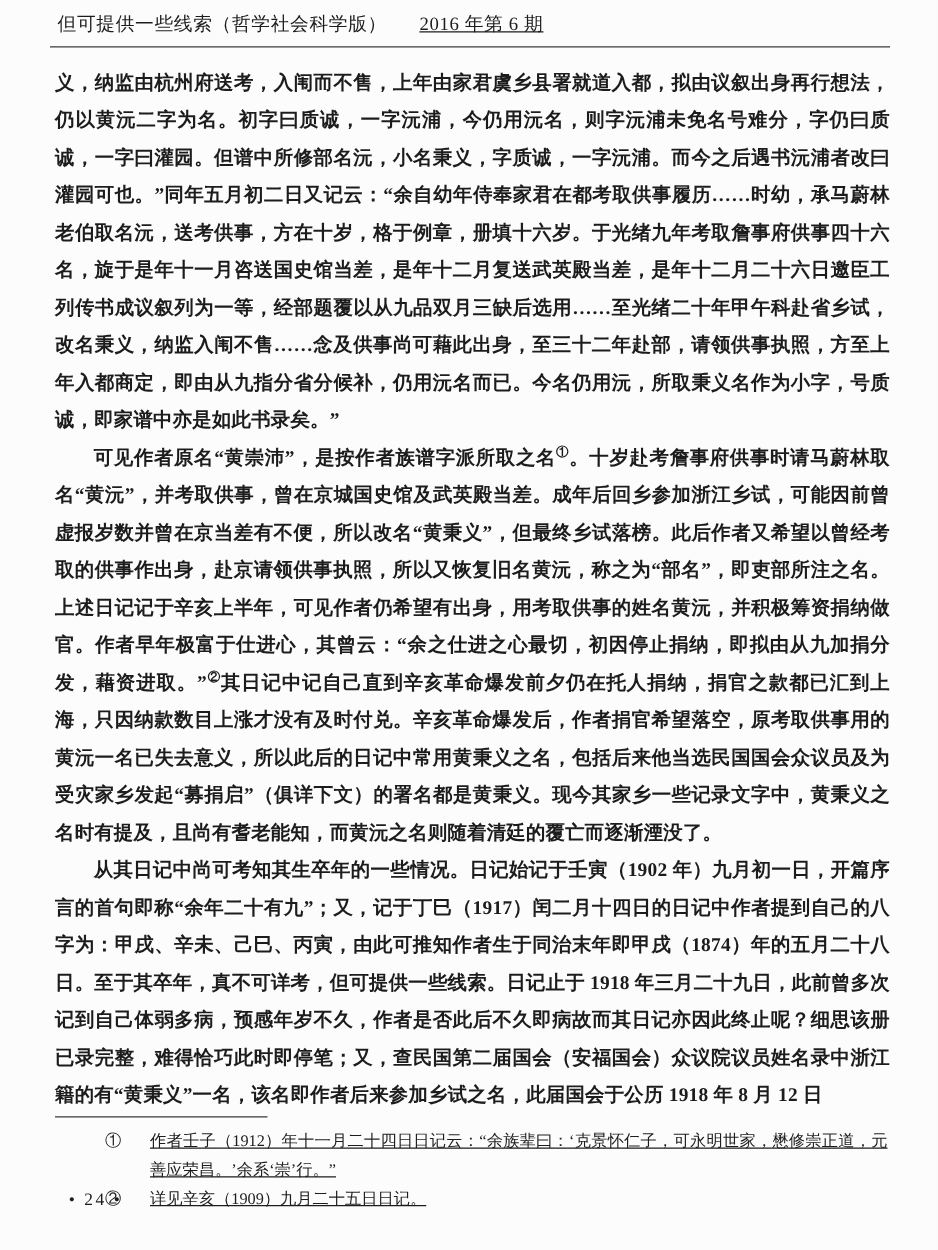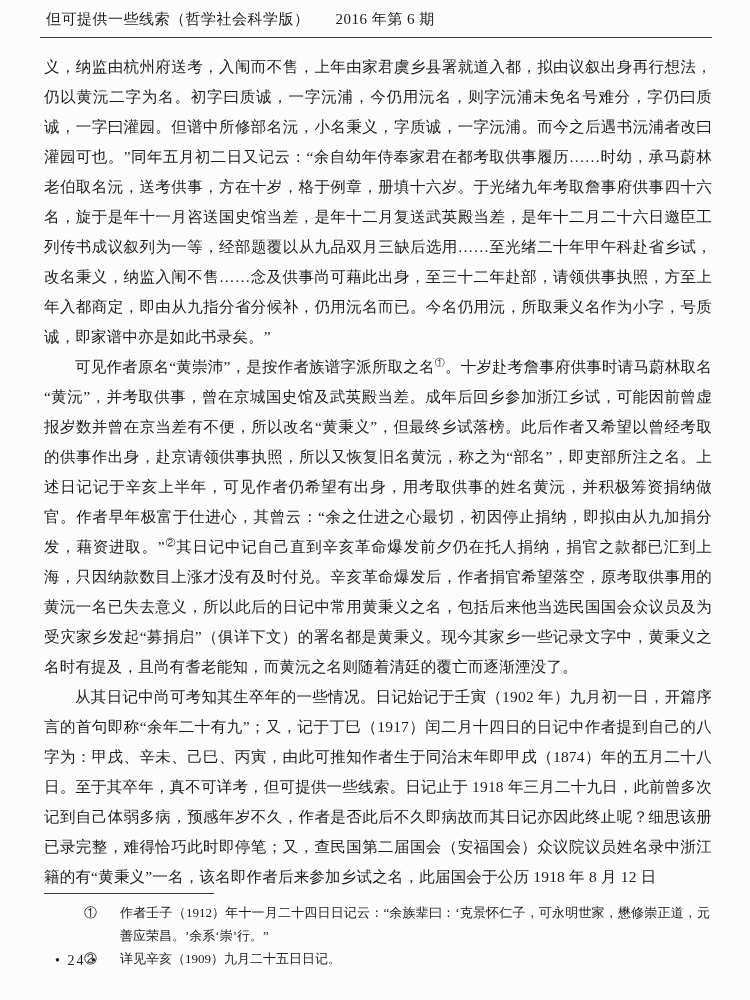--- a/index.html
+++ b/index.html
@@ -15,34 +15,35 @@
     background:#fcfcfc;
     overflow:hidden;
   }
   .header{
     position:absolute;
     left:46px;top:10px;right:40px;
     font-size:15px;
     letter-spacing:0.5px;
     white-space:nowrap;
   }
-  .header .issue{margin-left:26px;}
+  .header .issue{margin-left:26px;text-decoration:underline;}
   .header-rule{
     position:absolute;
     left:40px;right:38px;top:37px;
     border-top:1.5px solid #3a3a3a;
   }
   .body-text{
     position:absolute;
     left:44px;right:38px;top:52px;
     font-size:15.5px;
     line-height:30px;
     text-align:justify;
     text-justify:inter-ideograph;
     letter-spacing:0.2px;
+    font-weight:bold;
   }
   .para{margin:0;}
   .para.indent{text-indent:2em;}
   .fn-ref{
     font-size:10px;
     line-height:0;
     vertical-align:super;
   }
   .fn-rule{
     position:absolute;
@@ -62,20 +63,21 @@
   }
   .fn-marker{
     flex:0 0 36px;
     text-align:left;
     padding-left:2px;
   }
   .fn-text{
     flex:1;
     text-align:justify;
     text-justify:inter-ideograph;
+    text-decoration:underline;
   }
   .page-number{
     position:absolute;
     left:55px;top:953px;
     font-size:14px;
     letter-spacing:2px;
   }
 </style>
 </head>
 <body>

